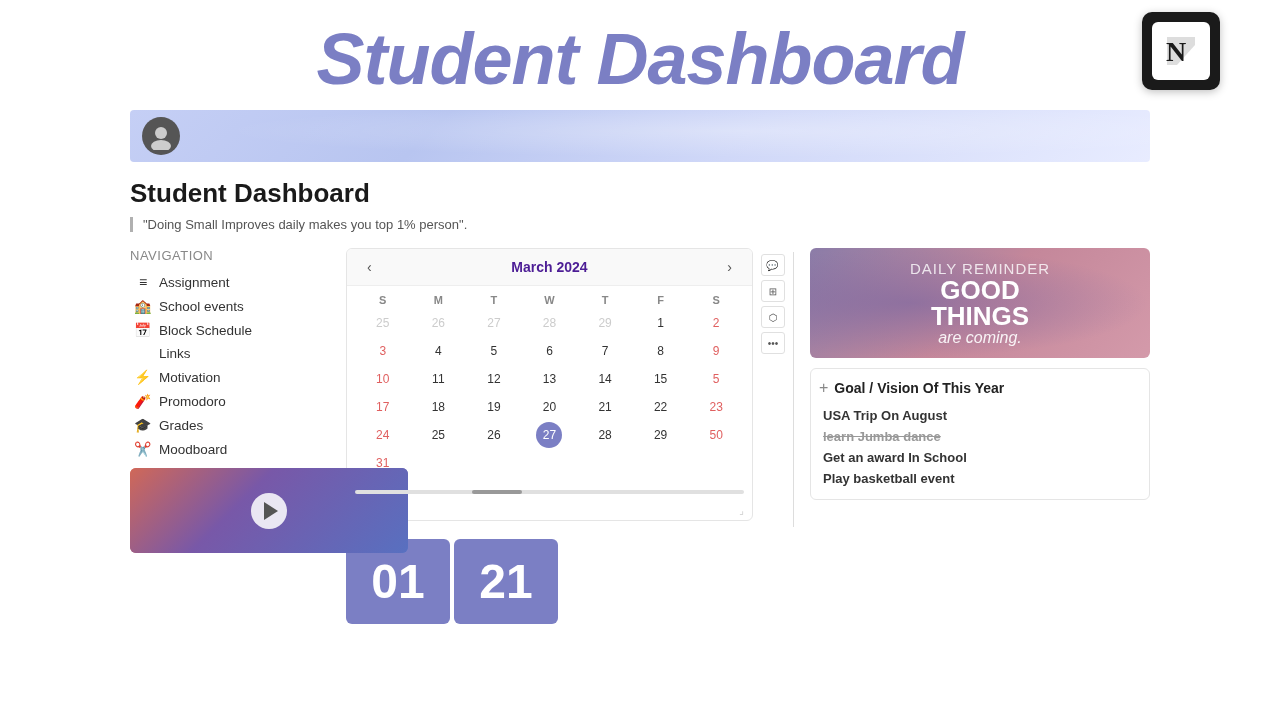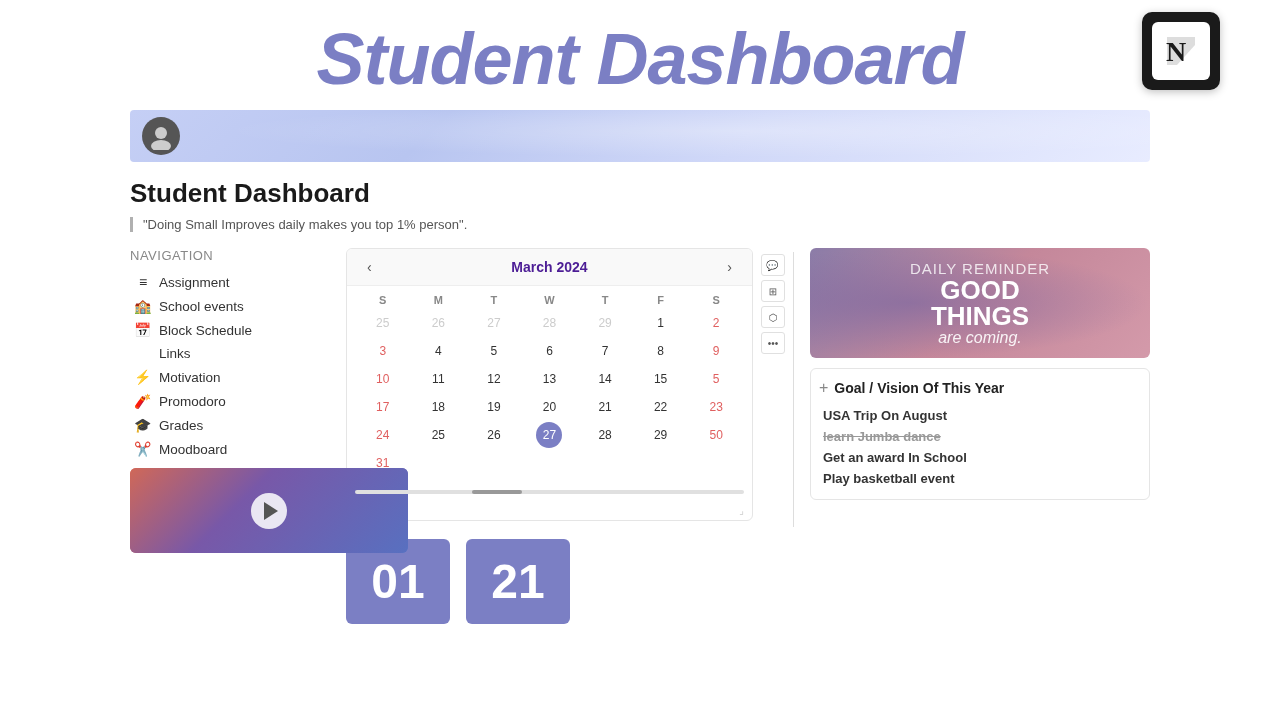--- a/index.html
+++ b/index.html
@@ -311,21 +311,21 @@
       height: 0;
       border-left: 14px solid #555;
       border-top: 9px solid transparent;
       border-bottom: 9px solid transparent;
       margin-left: 3px;
     }
 
     
     .number-widgets {
       display: flex;
-      gap: 16px;
+      gap: 4px;
     }
     .number-widget {
       width: 104px;
       height: 85px;
       background: #7b7fc4;
       border-radius: 6px;
       display: flex;
       align-items: center;
       justify-content: center;
       font-size: 48px;

